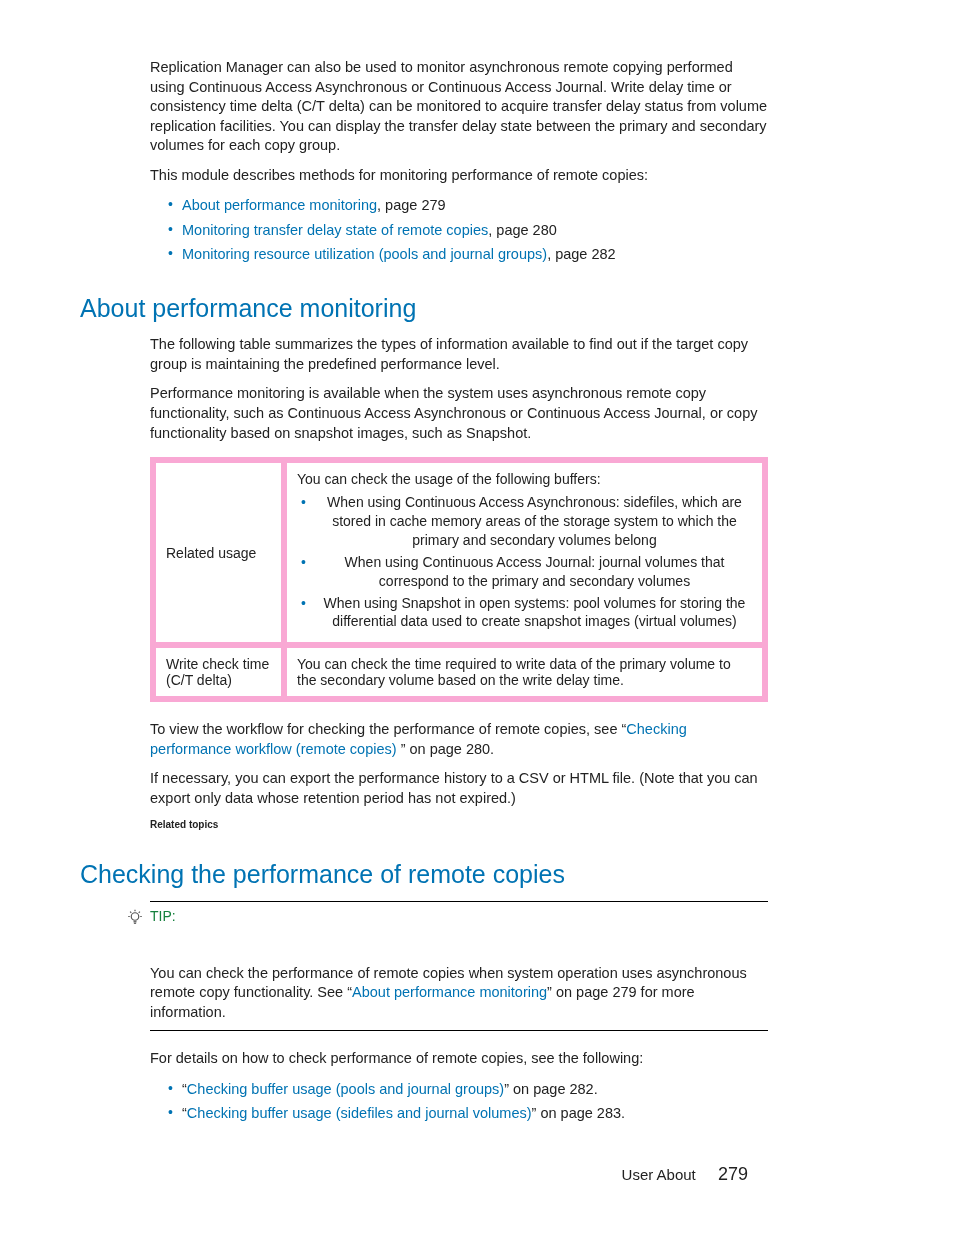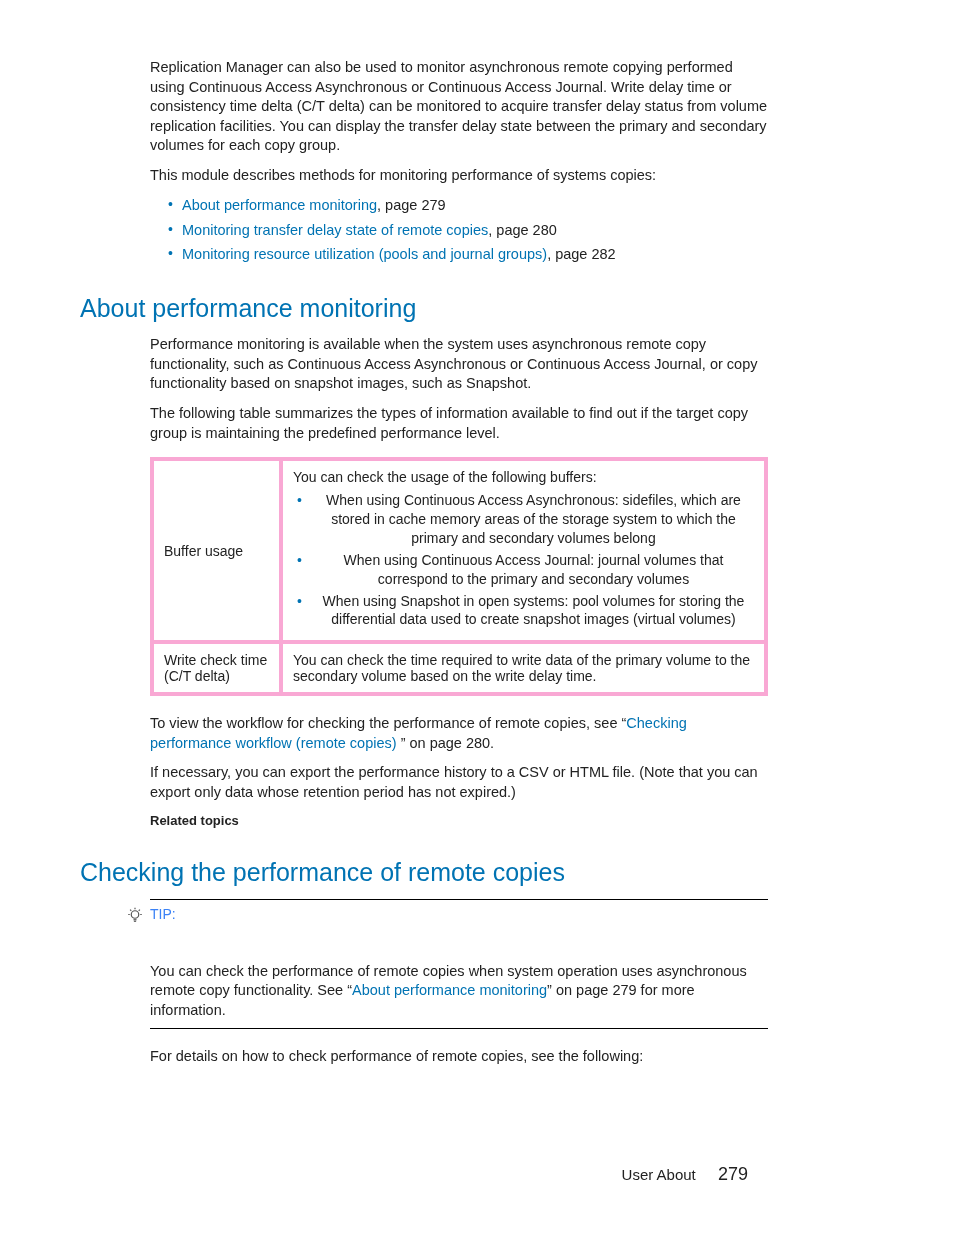--- a/index.html
+++ b/index.html
@@ -54,21 +54,21 @@
     color: #0073b3;
     text-decoration: none;
   }
   table.info {
     border-collapse: collapse;
     width: 100%;
     margin: 14px 0 18px 0;
     border: 2px solid #000;
   }
   table.info td {
-    border: 4px solid #f9a8d4;
+    border: 6px solid #f9a8d4;
     padding: 8px 10px;
     vertical-align: middle;
     font-size: 14px;
   }
   table.info td.label {
     width: 105px;
     font-size: 14px;
   }
   table.info ul {
     list-style: none;
@@ -98,70 +98,70 @@
     margin-left: 0;
   }
   .tip-icon {
     position: absolute;
     left: -24px;
     top: 8px;
     font-size: 16px;
     color: #444;
   }
   .tip-label {
-    color: #3b82f6;
+    color: #15803d;
     font-size: 14px;
     margin: 6px 0 4px 0;
   }
   .tip-content {
     margin-bottom: 8px;
     line-height: 1.35;
     margin-top: 40px;
   }
   .related {
     font-weight: bold;
-    font-size: 13px;
+    font-size: 10px;
     margin: 6px 0 2px 0;
   }
   .footer {
     position: absolute;
     bottom: 50px;
     right: 70px;
     font-size: 15px;
   }
   .footer .pg {
     margin-left: 18px;
     font-size: 18px;
   }
 </style>
 </head>
 <body>
 
 <div class="page">
 
   <div class="body-indent">
     <p>Replication Manager can also be used to monitor asynchronous remote copying performed using Continuous Access Asynchronous or Continuous Access Journal. Write delay time or consistency time delta (C/T delta) can be monitored to acquire transfer delay status from volume replication facilities. You can display the transfer delay state between the primary and secondary volumes for each copy group.</p>
-    <p>This module describes methods for monitoring performance of systems copies:</p>
+    <p>This module describes methods for monitoring performance of remote copies:</p>
     <ul class="toc">
       <li><a class="link">About performance monitoring</a><span>, page 279</span></li>
       <li><a class="link">Monitoring transfer delay state of remote copies</a><span>, page 280</span></li>
       <li><a class="link">Monitoring resource utilization (pools and journal groups)</a><span>, page 282</span></li>
     </ul>
   </div>
 
   <h2>About performance monitoring</h2>
 
   <div class="body-indent">
+    <p>The following table summarizes the types of information available to find out if the target copy group is maintaining the predefined performance level.</p>
     <p>Performance monitoring is available when the system uses asynchronous remote copy functionality, such as Continuous Access Asynchronous or Continuous Access Journal, or copy functionality based on snapshot images, such as Snapshot.</p>
-    <p>The following table summarizes the types of information available to find out if the target copy group is maintaining the predefined performance level.</p>
 
     <table class="info">
       <tbody>
           <tr>
-        <td class="label">Buffer usage</td>
+        <td class="label">Related usage</td>
         <td>
           <div>You can check the usage of the following buffers:</div>
           <ul>
             <li>When using Continuous Access Asynchronous: sidefiles, which are stored in cache memory areas of the storage system to which the primary and secondary volumes belong</li>
             <li>When using Continuous Access Journal: journal volumes that correspond to the primary and secondary volumes</li>
             <li>When using Snapshot in open systems: pool volumes for storing the differential data used to create snapshot images (virtual volumes)</li>
           </ul>
         </td>
       </tr>
       <tr>
@@ -197,20 +197,24 @@
       </span>
       <div class="tip-rule"></div>
       <div class="tip-label">TIP:</div>
       <div class="tip-content">
         <span>You can check the performance of remote copies when system operation uses asynchronous remote copy functionality. See “</span><a class="link">About performance monitoring</a><span>” on page 279 for more information.</span>
       </div>
       <div class="tip-rule"></div>
     </div>
 
     <p>For details on how to check performance of remote copies, see the following:</p>
+    <ul class="toc">
+      <li><span>“</span><a class="link">Checking buffer usage (pools and journal groups)</a><span>” on page 282.</span></li>
+      <li><span>“</span><a class="link">Checking buffer usage (sidefiles and journal volumes)</a><span>” on page 283.</span></li>
+    </ul>
   </div>
 
   <div class="footer">
     <span>User About</span>
     <span class="pg">279</span>
   </div>
 
 </div>
 
 </body></html>

